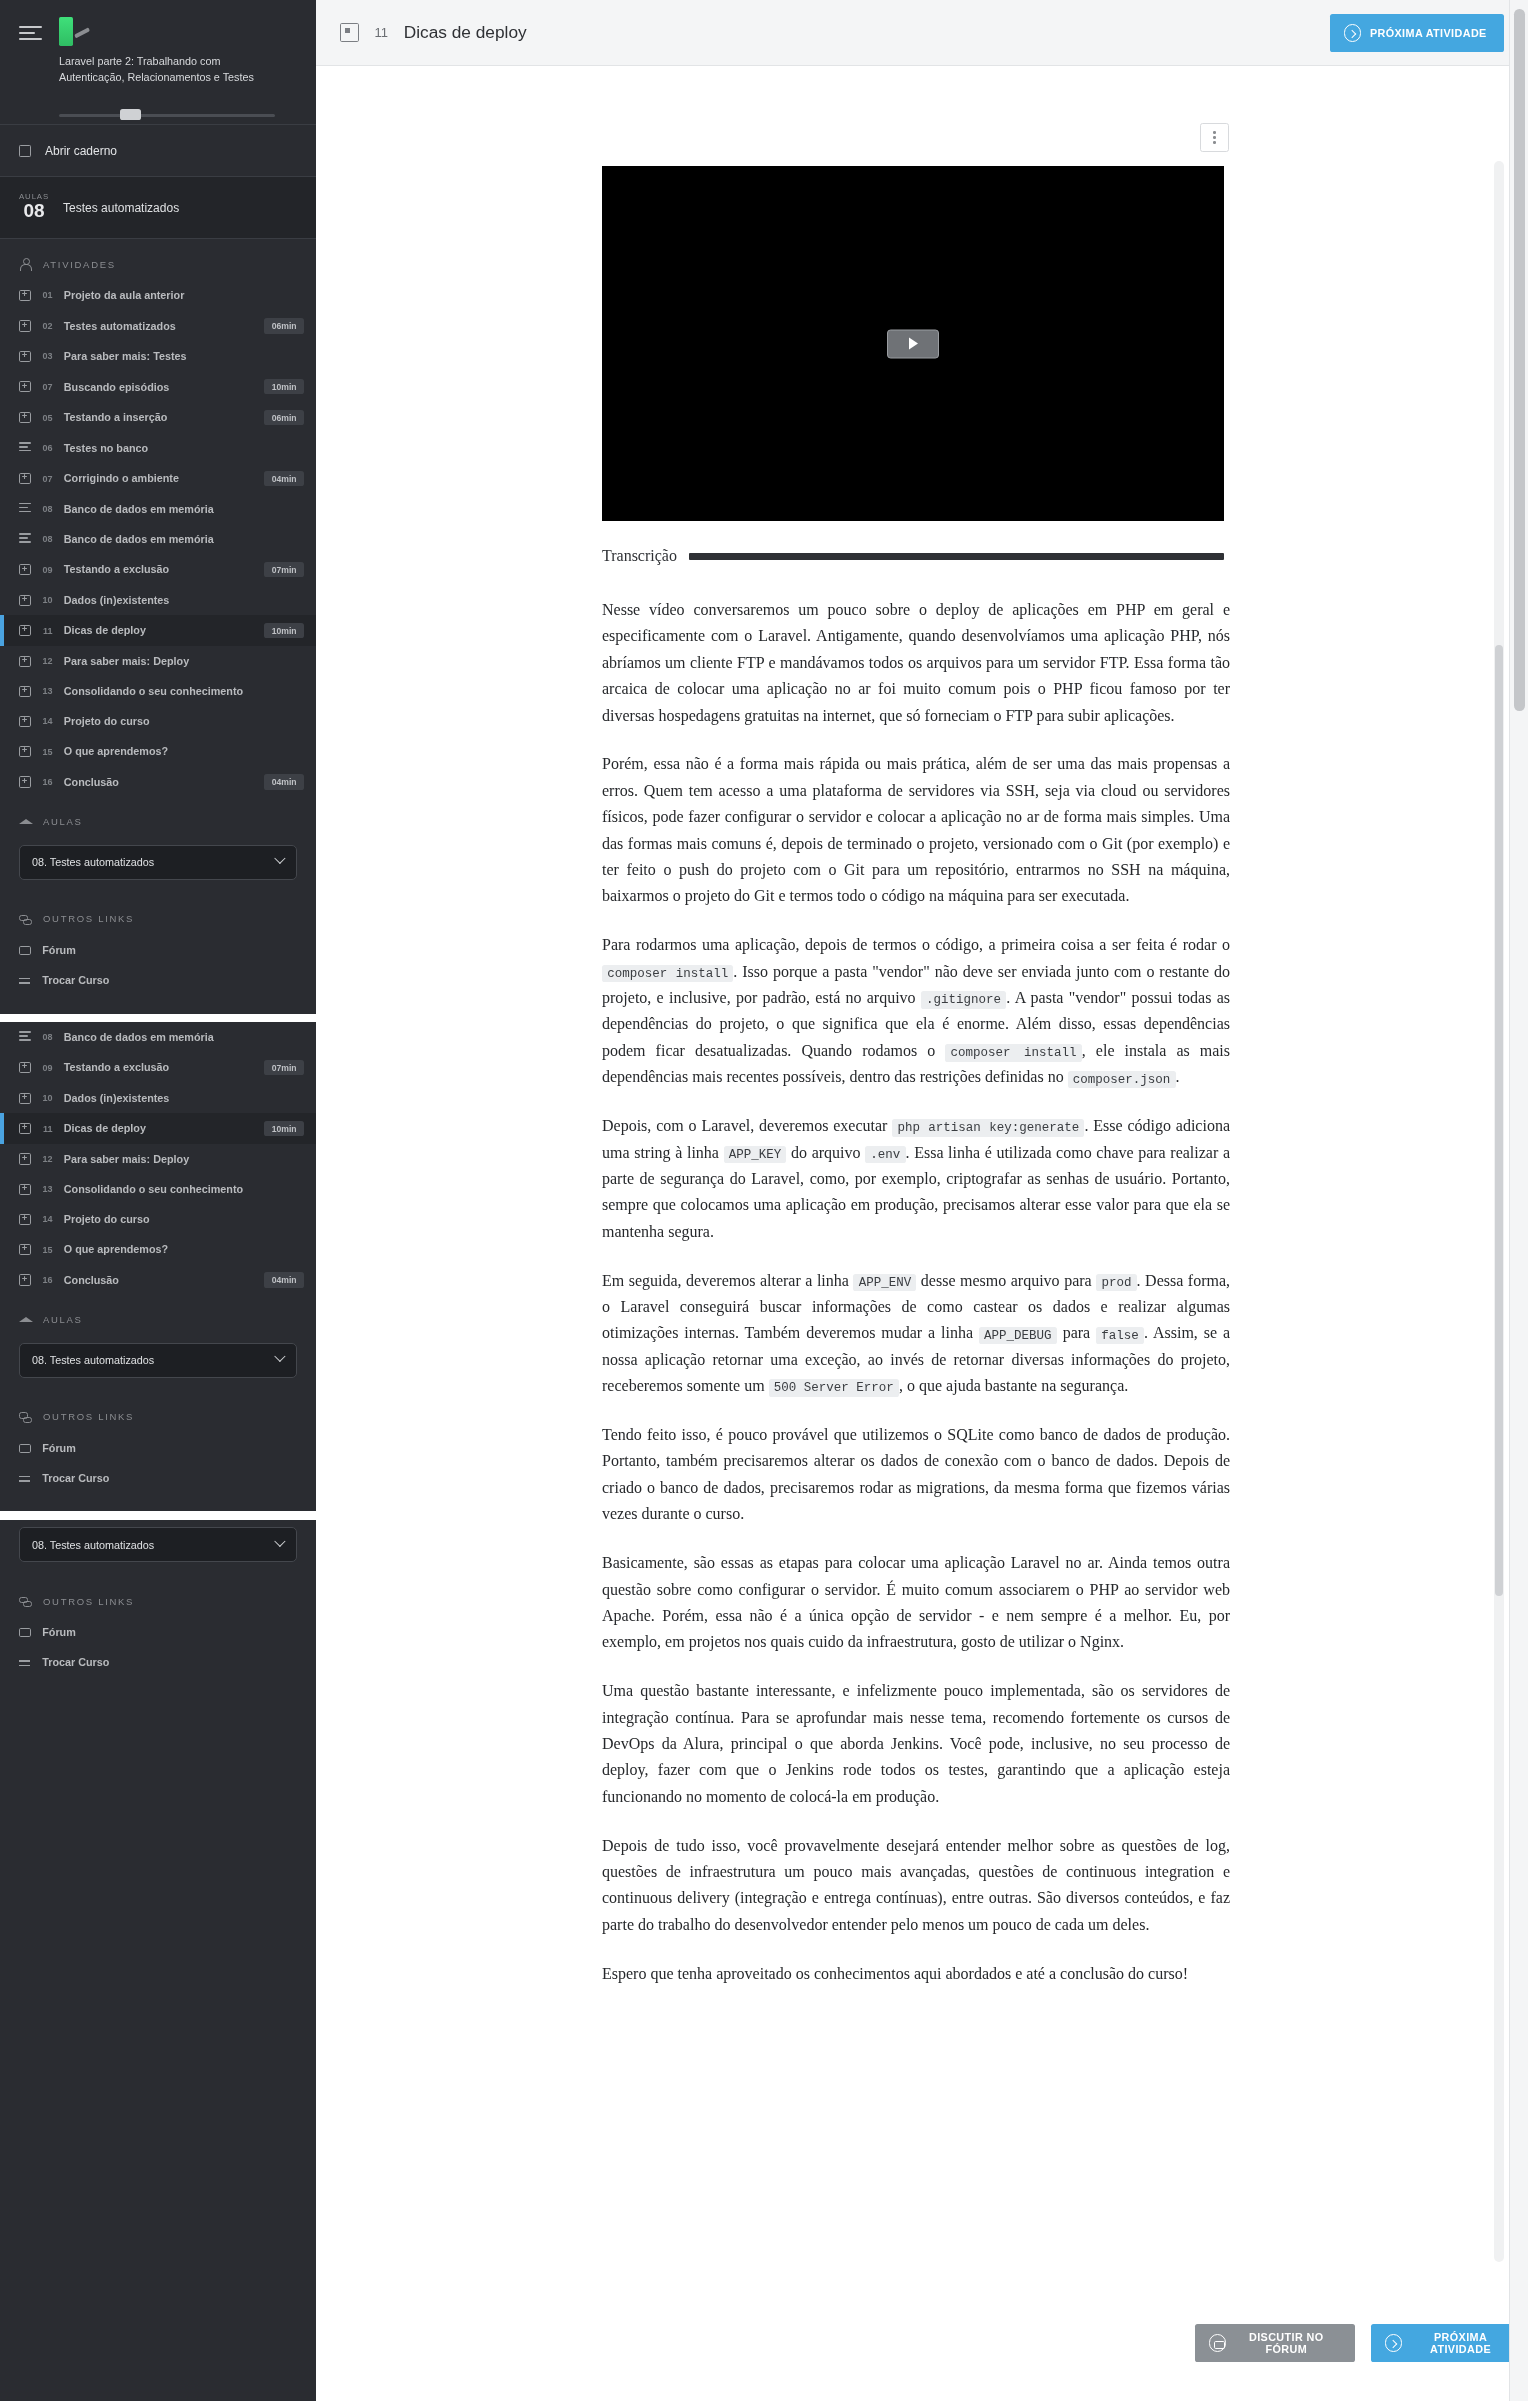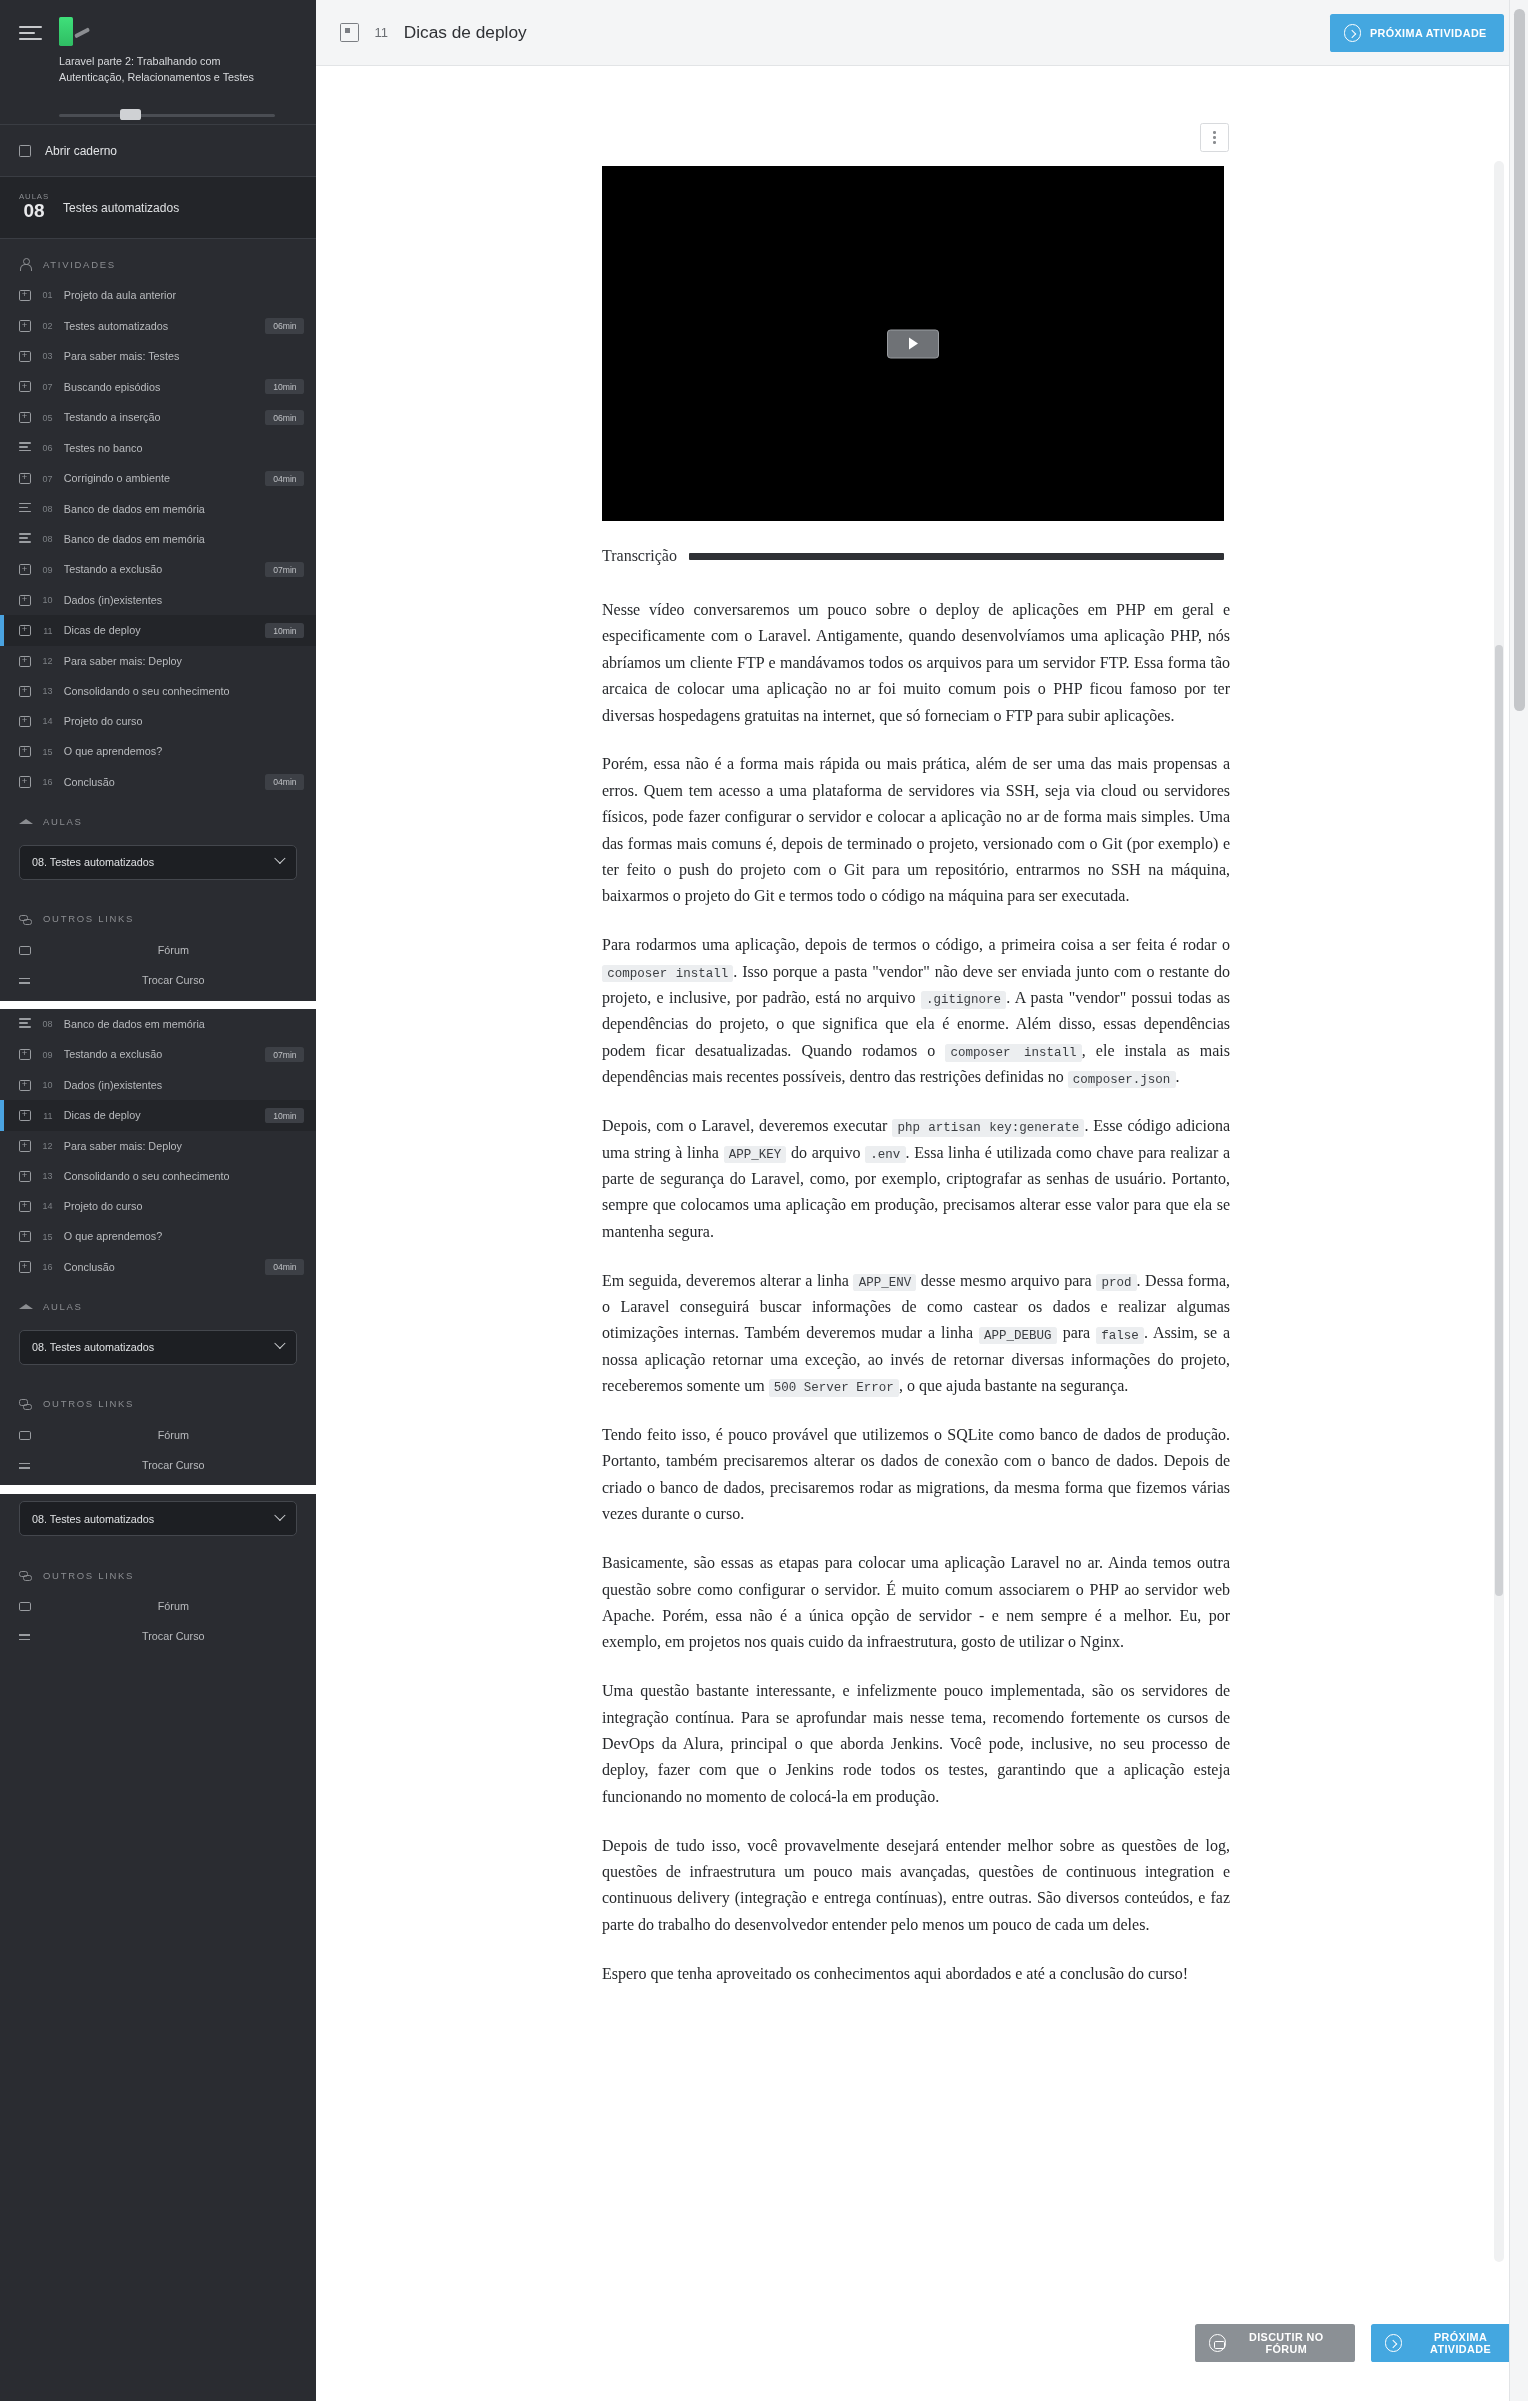--- a/index.html
+++ b/index.html
@@ -64,20 +64,21 @@
   .sb-lesson-num .num { font-size:19px; color:#e9eaec; font-weight:bold; }
   .sb-lesson-title { font-size:12px; color:#dfe1e3; }
   .sb-section {
     display:flex; align-items:center; gap:12px;
     padding:19px 19px 10.4px 19px; color:#8b8d91; font-size:9.5px; letter-spacing:1.7px;
   }
   .sb-item {
     display:flex; align-items:center; gap:11.2px;
     padding:7.8px 15.6px 7.8px 19px; font-size:10.8px; color:#b9bbbe; position:relative;
     min-height:29px;
+    font-weight:bold;
   }
   .sb-item .idx { color:#7d8085; font-size:9px; width:10.4px; text-align:right;}
   .sb-item .label { flex:1; line-height:1.35; }
   .sb-item .time {
     background:#3d4046; color:#bfc1c5; font-size:8.6px;
     padding:2.6px 7.8px; border-radius:2.6px;
   }
   .sb-item.active { background:#232529; }
   .sb-item.active::before {
     content:""; position:absolute; left:0; top:0; bottom:0; width:3.5px; background:#4aa3e0;
@@ -134,21 +135,21 @@
   .ic-swap::before { top:3.5px; } .ic-swap::after { top:7.8px; }
   .sb-select-wrap { padding:7px 19px 14px 19px; }
   .sb-select {
     width:278px; height:35px; background:#1d1f23; border:0.9px solid #44474d;
     border-radius:5px; color:#dfe1e3; font-size:10.8px;
     display:flex; align-items:center; justify-content:space-between;
     padding:0 12px;
   }
   .chev { width:7.8px; height:7.8px; border-right:1.4px solid #cfd1d4; border-bottom:1.4px solid #cfd1d4;
           transform:rotate(45deg) translate(-2.6px,-2.6px); }
-  .sb-links { padding-bottom:5px;text-align:center; }
+  .sb-links { padding-bottom:18px; }
   .sb-divider-gap { height:8.6px; background:#ffffff; }
 
   
   .main {
     position:absolute; left:316px; top:0; right:0; top:0; height:2401px;
     background:#ffffff;
   }
   .topbar {
     height:66px; background:#f4f5f6; border-bottom:0.9px solid #e2e4e6;
     display:flex; align-items:center; padding:0 24px; gap:15.6px; position:relative;

